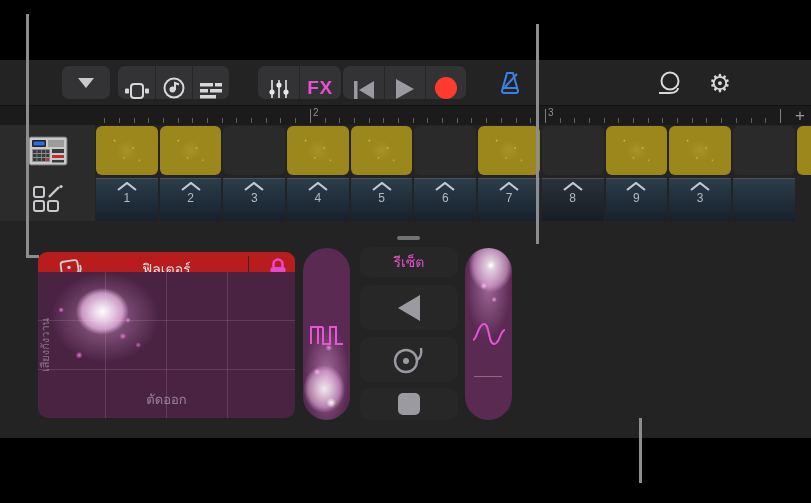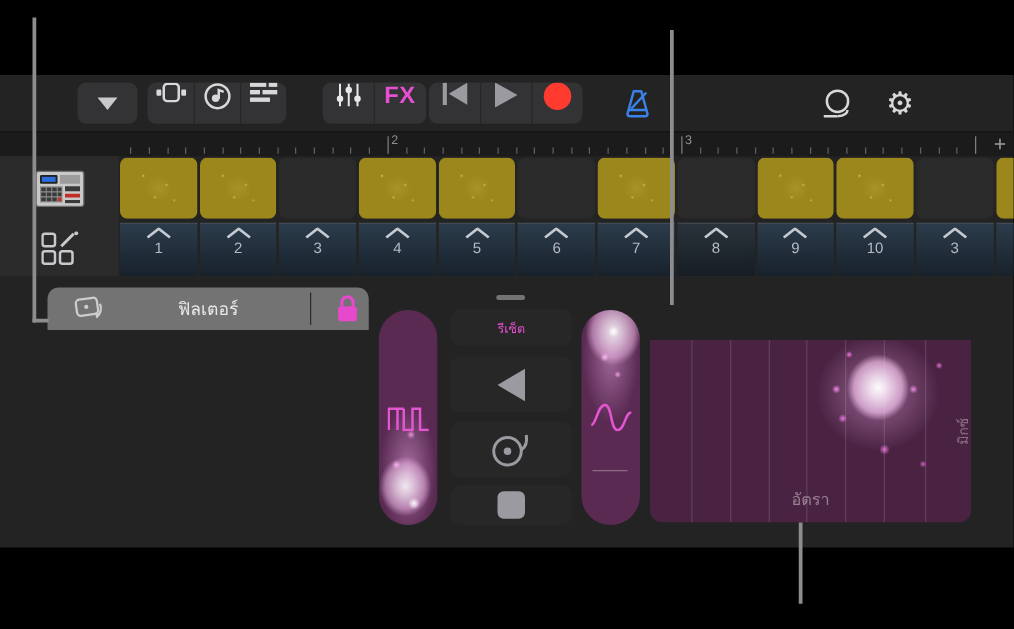--- a/index.html
+++ b/index.html
@@ -12,21 +12,21 @@
   .callout { background:#8d8d90; position:absolute; z-index:50; }
 
   
   #app { position:absolute; left:0; top:60px; width:811px; height:378px; background:#232323; }
 
   
   .tb-btn { position:absolute; top:6px; height:33px; background:#333335; border-radius:7px;
     display:flex; align-items:center; justify-content:center; }
   .tb-group { position:absolute; top:6px; height:33px; background:#333335; border-radius:7px;
     display:flex; overflow:hidden; }
-  .tb-group .seg { width:37px; height:33px; display:flex; align-items:flex-start; justify-content:center;
+  .tb-group .seg { width:37px; height:33px; display:flex; align-items:flex-end; justify-content:center;
     border-left:1px solid #262626; }
   .tb-group .seg:first-child { border-left:none; }
   .fx-label { font-size:19px; font-weight:bold; letter-spacing:0.5px; }
   .gear-glyph { font-size:25px; color:#d8d8da; line-height:1; }
 
   
   #ruler { position:absolute; left:0; top:45px; width:811px; height:20px; background:#1b1b1b;
     border-top:1px solid #121212; }
   .tick { position:absolute; bottom:2px; width:1px; background:#5f5f64; }
   .tick.tall { background:#7d7d82; }
@@ -48,21 +48,21 @@
   #row2 { position:absolute; left:96px; top:118px; width:715px; height:43px; display:flex; gap:2px; overflow:hidden; }
   #row2 .cell { flex:0 0 61.7px; height:43px;
     background:linear-gradient(#2c3c4a, #17212c);
     border-top:1px solid rgba(255,255,255,.22);
     display:flex; flex-direction:column; align-items:center; justify-content:flex-start; }
   #row2 .cell.dim { background:linear-gradient(#2a323b, #161d24); }
   #row2 .chev { margin-top:3px; width:20px; height:9px; }
   #row2 .num { font-size:12px; color:#b4bac0; margin-top:0px; }
 
   
-  .panel-hdr { position:absolute; top:170px; width:257px; height:34px; background:#737373;
+  .panel-hdr { position:absolute; top:192px; width:257px; height:34px; background:#b91c1c;
     border-radius:9px 9px 0 0; display:flex; align-items:center; }
   .panel-title { position:absolute; width:100%; text-align:center; color:#e8e8ea; font-size:14px; }
   .hdr-div { position:absolute; top:4px; width:1px; height:26px; background:#2c2c2c; }
 
   .xy-pad { position:absolute; top:212px; width:257px; height:146px; background-color:#4a2343;
     border-radius:0 0 10px 10px; overflow:hidden; }
   #pad-left { left:38px; background-image:
       radial-gradient(circle 4px at 9% 26%, rgba(250,120,235,.95), transparent 70%),
       radial-gradient(circle 4px at 35% 33%, rgba(250,130,238,.95), transparent 70%),
       radial-gradient(circle 5px at 33% 44%, rgba(250,120,235,.85), transparent 70%),
@@ -119,21 +119,21 @@
       radial-gradient(circle 5px at 40% 22%, rgba(255,190,246,.9), transparent 70%),
       radial-gradient(circle 4px at 62% 30%, rgba(255,170,242,.85), transparent 70%),
       radial-gradient(ellipse 28px 34px at 55% 10%, rgba(255,255,255,.85), rgba(255,200,247,.45) 60%, transparent 80%),
       radial-gradient(ellipse 30px 70px at 50% 22%, rgba(240,175,235,.45), transparent 75%),
       linear-gradient(rgba(255,255,255,.3), rgba(255,255,255,.3));
     background-repeat:no-repeat;
     background-size:auto,auto,auto,auto,auto, 60% 1px; background-position:0 0,0 0,0 0,0 0,0 0, 50% 75%; }
 
   .mid-btn { position:absolute; left:360px; width:98px; background:#272727; border-radius:9px;
     display:flex; align-items:center; justify-content:center; }
-  #btn-reset { top:187px; height:30px; font-size:10px; }
+  #btn-reset { top:187px; height:30px; font-size:14px; }
   #btn-reverse { top:225px; height:45px; }
   #btn-vinyl { top:277px; height:45px; }
   #btn-stop { top:328px; height:32px; }
   .stop-square { width:22px; height:22px; border-radius:5px; background:#9a9aa0; }
   .tri-left { width:0; height:0; border-top:13px solid transparent; border-bottom:13px solid transparent;
     border-right:22px solid #9a9aa0; }
 
   #handle { position:absolute; left:397px; top:176px; width:23px; height:4px; border-radius:2px; background:#737376; }
 </style>
 </head>
@@ -390,26 +390,20 @@
         <div class="cell">
           <svg class="chev" viewBox="0 0 20 9">
             <path d="M1 8 L10 1 L19 8" fill="none" stroke="#c3c9cf" stroke-width="2.2"></path>
           </svg>
           <span class="num">9</span>
         </div>
         <div class="cell">
           <svg class="chev" viewBox="0 0 20 9">
             <path d="M1 8 L10 1 L19 8" fill="none" stroke="#c3c9cf" stroke-width="2.2"></path>
           </svg>
-          <span class="num">10</span>
-        </div>
-        <div class="cell">
-          <svg class="chev" viewBox="0 0 20 9">
-            <path d="M1 8 L10 1 L19 8" fill="none" stroke="#c3c9cf" stroke-width="2.2"></path>
-          </svg>
           <span class="num">3</span>
         </div>
         <div class="cell"></div>
       </div>
 
     <div id="handle"></div>
 
     <div class="panel-hdr" style="left:38px;">
       <div class="abs" style="left:12px; top:3px; width:44px; height:28px; display:flex; align-items:center; justify-content:center;">
         <svg width="32" height="26" viewBox="0 0 32 26">
@@ -421,20 +415,24 @@
       </div>
       <span class="panel-title">ฟิลเตอร์</span>
       <div class="hdr-div" style="left:210px;"></div>
       <div class="abs" style="left:222px; top:3px; width:35px; height:28px; display:flex; align-items:center; justify-content:center;">
         <svg width="20" height="24" viewBox="0 0 20 24">
           <path d="M5.5 10 V7 a4.5 4.5 0 0 1 9 0 V10" fill="none" stroke="#e649cb" stroke-width="2.6"></path>
           <rect x="2.5" y="10" width="15" height="12" rx="2.5" fill="#e649cb"></rect>
         </svg>
       </div>
     </div>
+    <div id="pad-left" class="xy-pad">
+      <span class="pad-ylabel left">เสียงกังวาน</span>
+      <span class="pad-xlabel">ตัดออก</span>
+    </div>
 
     <div id="pill-left" class="pill">
       <svg width="34" height="22" viewBox="0 0 34 22">
         <path d="M1 21 V4 H8 V21 M8 4 H13 M13 4 V21 H20 V4 H26 V21 H33" fill="none" stroke="#e455d2" stroke-width="2"></path>
       </svg>
     </div>
 
     <div id="btn-reset" class="mid-btn">
       <span style="color:#e74fd2;">รีเซ็ต</span>
     </div>
@@ -451,19 +449,15 @@
     <div id="btn-stop" class="mid-btn">
       <div class="stop-square"></div>
     </div>
 
     <div id="pill-right" class="pill">
       <svg width="34" height="24" viewBox="0 0 34 24">
         <path d="M1 18 C5 18 6 2 12 2 C18 2 16 22 22 22 C28 22 28 8 33 8" fill="none" stroke="#e455d2" stroke-width="2"></path>
       </svg>
     </div>
 
-    <div id="pad-right" class="xy-pad">
-      <span class="pad-ylabel right">มิกซ์</span>
-      <span class="pad-xlabel">อัตรา</span>
-    </div>
 
   </div>
 </div>
 
 </body></html>

